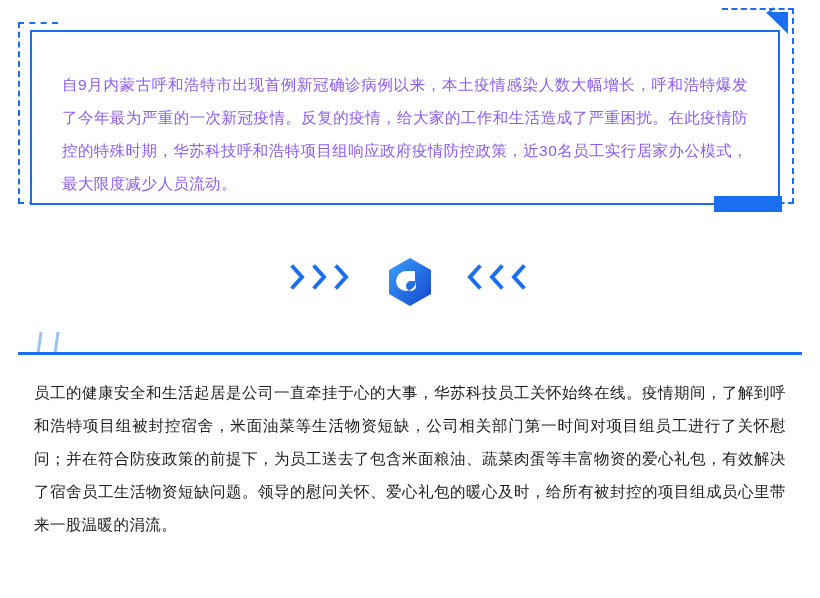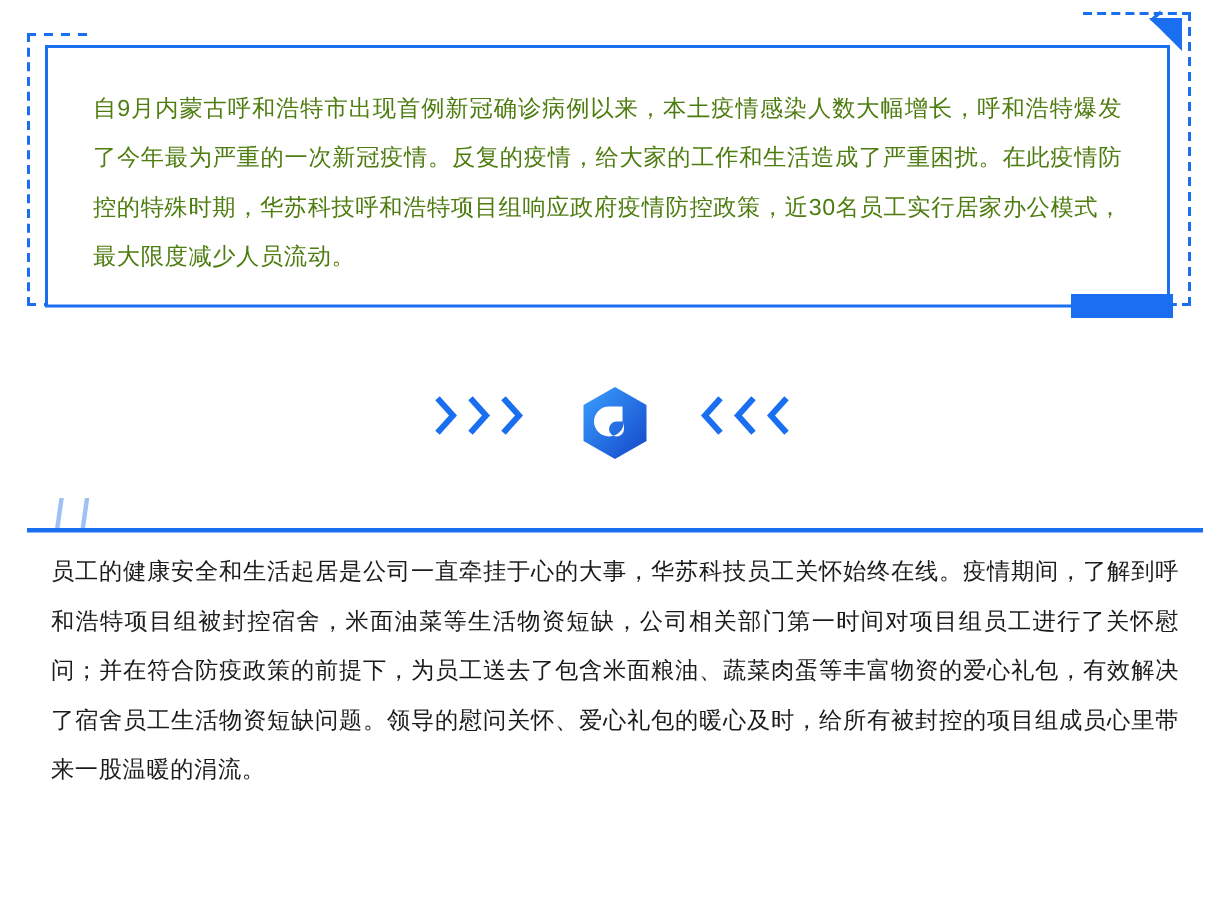--- a/index.html
+++ b/index.html
@@ -60,22 +60,23 @@
     background: #ffffff;
     border: 2px solid #1a6ff0;
     box-sizing: border-box;
     box-shadow: 0 0 0 0 rgba(0,0,0,0);
   }
   .card-text {
     padding: 24px 30px 0 30px;
     font-size: 15.5px;
     line-height: 33px;
     letter-spacing: 0.4px;
-    color: #4d7c0f;
+    color: #8b5cf6;
     text-align: justify;
+    margin-top: 12px;
   }
   
   .corner-tr {
     position: absolute;
     left: 766px;
     top: 12px;
     width: 22px;
     height: 22px;
     background: #1a6ff0;
     clip-path: polygon(0 0, 100% 0, 100% 100%);
@@ -147,21 +148,21 @@
     display: inline-block;
     width: 3px;
     height: 22px;
     background: #9fc2f2;
     margin-right: 10px;
     transform: skewX(-8deg);
   }
   .body-text {
     position: absolute;
     left: 34px;
-    top: 365px;
+    top: 376px;
     width: 752px;
     font-size: 15.5px;
     line-height: 33px;
     letter-spacing: 0.4px;
     color: #1b1b1b;
     text-align: justify;
   }
 </style>
 </head>
 <body>

